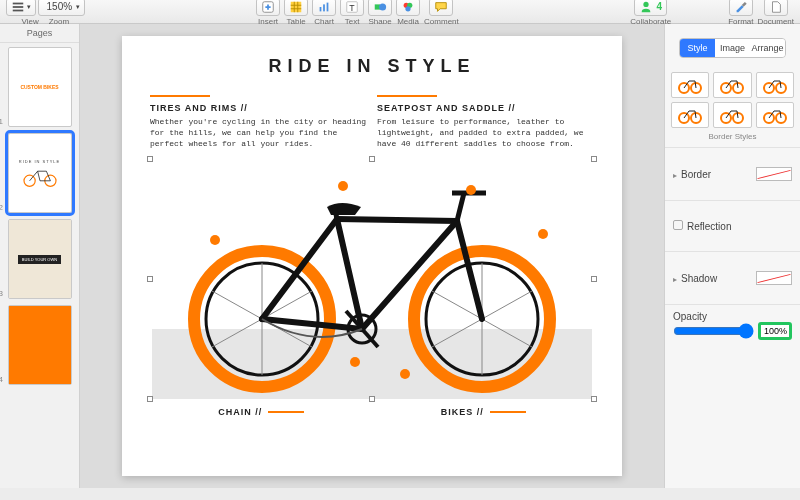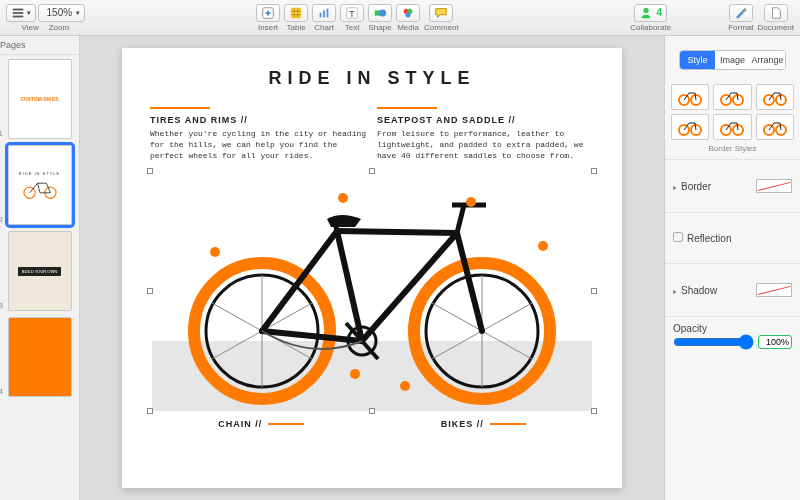--- a/index.html
+++ b/index.html
@@ -1,30 +1,30 @@
 <!DOCTYPE html>
 <html><head>
 <meta charset="utf-8">
 <style>
   * { box-sizing: border-box; margin: 0; padding: 0; font-family: -apple-system, "Helvetica Neue", Arial, sans-serif; }
   body { width: 800px; height: 500px; background: #ececec; overflow: hidden; font-size: 10px; color: #444; }
   
-  .toolbar { height: 36px; background: linear-gradient(#f7f7f7,#e9e9e9); border-bottom: 1px solid #c9c9c9; display: flex; align-items: center; padding: 0 6px; gap: 4px; }
+  .toolbar { height: 24px; background: linear-gradient(#f7f7f7,#e9e9e9); border-bottom: 1px solid #c9c9c9; display: flex; align-items: center; padding: 0 6px; gap: 4px; }
   .tb-group { display: flex; flex-direction: column; align-items: center; gap: 1px; }
   .tb-row { display: flex; gap: 2px; }
   .tb-btn { height: 18px; min-width: 24px; border: 1px solid #c3c3c3; border-radius: 3px; background: linear-gradient(#fff,#f0f0f0); display: flex; align-items: center; justify-content: center; font-size: 10px; padding: 0 4px; }
   .tb-label { font-size: 8px; color: #6a6a6a; }
   .tb-spacer { flex: 1; }
   .zoom-val { font-size: 10px; padding: 0 4px; }
   .icn { width: 14px; height: 14px; display: inline-block; }
   .collab-badge { display:flex;align-items:center;gap:3px; }
   
   .main { display:flex; height:464px; }
   .pages-panel { width:80px; background:#f1f1f1; border-right:1px solid #d0d0d0; display:flex; flex-direction:column; }
-  .pages-header { font-size:9px; color:#6a6a6a; padding:4px 0; border-bottom:1px solid #ddd; }
+  .pages-header { font-size:9px; color:#6a6a6a; text-align:center; padding:4px 0; border-bottom:1px solid #ddd; }
   .thumbs { flex:1; overflow:hidden; padding:4px; display:flex; flex-direction:column; gap:6px; }
   .thumb { width:64px; height:80px; background:#fff; border:1px solid #c9c9c9; border-radius:2px; margin:0 auto; position:relative; }
   .thumb.sel { outline:3px solid #2f79ff; }
   .thumb-num { position:absolute; left:-10px; bottom:0; font-size:8px; color:#888; }
   .thumb-inner { width:100%; height:100%; display:flex; flex-direction:column; align-items:center; justify-content:center; font-size:5px; }
   .mini-bike { width:40px; height:24px; }
   
   .canvas-wrap { flex:1; background:#dcdcdc; display:flex; justify-content:center; padding:12px 8px; overflow:hidden; }
   .page { width:500px; height:440px; background:#fff; box-shadow:0 2px 8px rgba(0,0,0,0.2); position:relative; padding:20px 28px; }
   .page h1 { font-size:18px; letter-spacing:6px; font-weight:600; text-align:center; color:#222; }
@@ -47,21 +47,21 @@
   .styles-grid { display:grid; grid-template-columns:repeat(3,1fr); gap:4px; padding:0 6px; }
   .style-sw { height:26px; background:#fff; border:1px solid #ccc; border-radius:2px; display:flex; align-items:center; justify-content:center; }
   .styles-label { text-align:center; font-size:8px; color:#888; margin:4px 0 6px; }
   .insp-row { display:flex; align-items:center; justify-content:space-between; padding:19px 8px; border-top:1px solid #e2e2e2; }
   .insp-row .tri { font-size:8px; color:#888; margin-right:4px; }
   .swatch-none { width:36px; height:14px; border:1px solid #bbb; background:#fff; position:relative; }
   .swatch-none::after { content:""; position:absolute; left:0; top:50%; width:100%; height:1px; background:#e33; transform:rotate(-14deg); }
   .chk { width:10px; height:10px; border:1px solid #aaa; border-radius:2px; display:inline-block; margin-right:4px; }
   .opacity-row { padding:6px 8px; border-top:1px solid #e2e2e2; }
   .slider { width:100%; }
-  .opv { width:34px; border:1px solid #22c55e; border-radius:3px; font-size:9px; text-align:right; padding:1px 2px; background:#fff; }
+  .opv { width:34px; border:3px solid #22c55e; border-radius:3px; font-size:9px; text-align:right; padding:1px 2px; background:#fff; }
   
   .bike-svg { width:100%; height:100%; }
 </style>
 </head>
 <body>
 
 <div class="toolbar">
   <div class="tb-group">
     <div class="tb-row">
       <div class="tb-btn">

